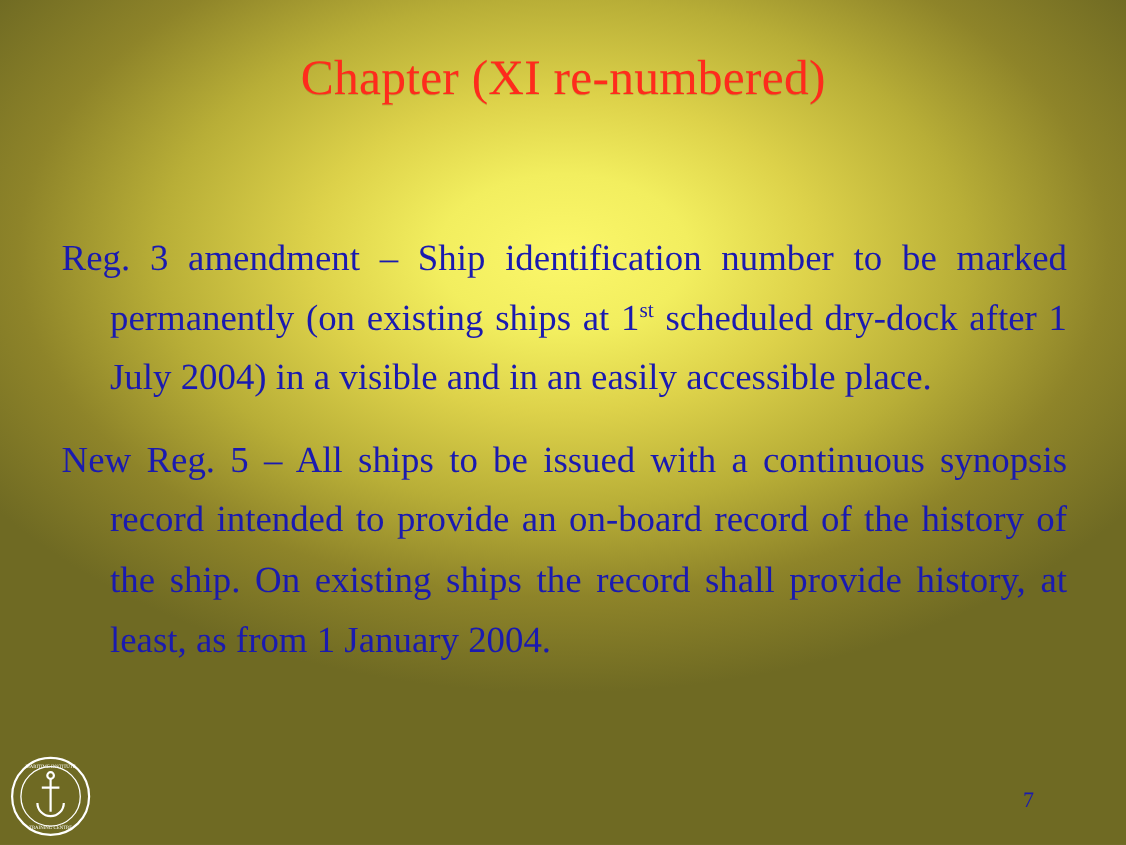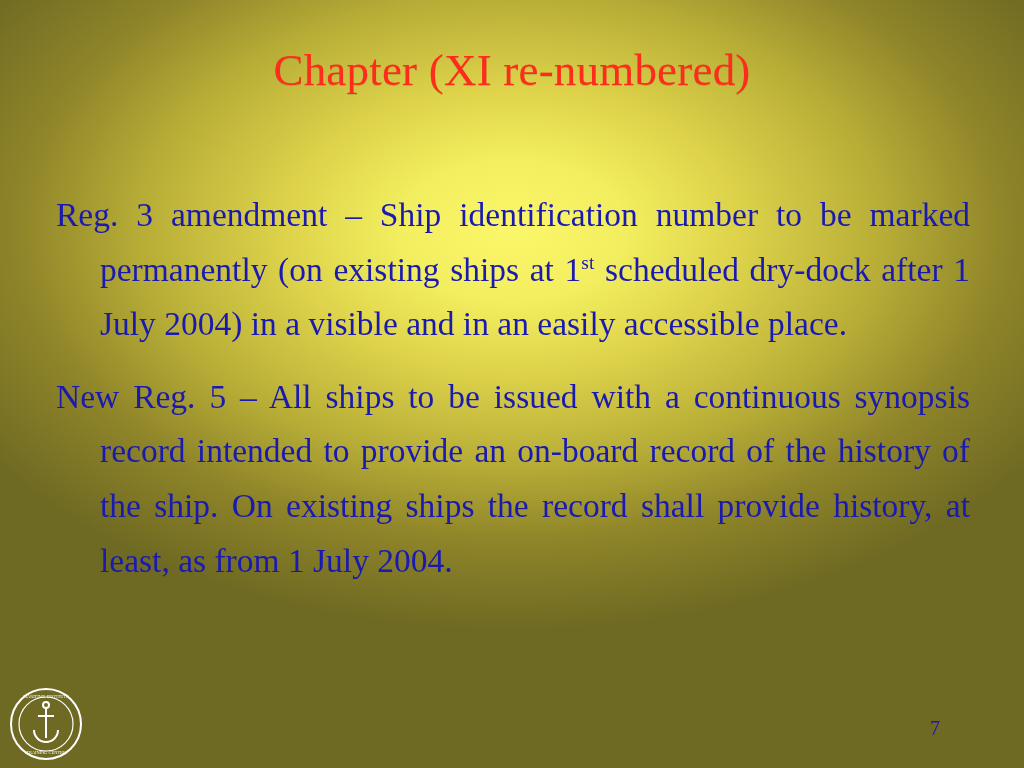--- a/index.html
+++ b/index.html
@@ -48,20 +48,21 @@
     text-align: justify;
     text-justify: inter-word;
     margin: 0 0 18px 0;
     text-indent: 0;
     padding-left: 0;
   }
   .para .hang {
     display: block;
     padding-left: 44px;
     text-indent: -44px;
+    margin-top: 20px;
   }
   .para sup {
     font-size: 0.58em;
     vertical-align: super;
     line-height: 0;
   }
   .page-number {
     position: absolute;
     right: 84px;
     bottom: 28px;
@@ -89,21 +90,21 @@
 
   <div class="body-block">
 
     <p class="para">
       <span class="hang">
         <span>Reg. 3 amendment – Ship identification number to be marked permanently (on existing ships at 1</span><sup>st</sup><span> scheduled dry-dock after 1 July 2004) in a visible and in an easily accessible place.</span>
       </span>
     </p>
 
     <p class="para">
-      <span class="hang">New Reg. 5 – All ships to be issued with a continuous synopsis record intended to provide an on-board record of the history of the ship. On existing ships the record shall provide history, at least, as from 1 July 2004.</span>
+      <span class="hang">New Reg. 5 – All ships to be issued with a continuous synopsis record intended to provide an on-board record of the history of the ship. On existing ships the record shall provide history, at least, as from 1 January 2004.</span>
     </p>
 
   </div>
 
   <div class="page-number">7</div>
 
   <div class="logo">
     <svg viewBox="0 0 76 76" width="76" height="76" aria-hidden="true">
       <circle cx="38" cy="38" r="35" fill="none" stroke="#ffffff" stroke-width="2"></circle>
       <circle cx="38" cy="38" r="27" fill="none" stroke="#ffffff" stroke-width="1.2"></circle>

